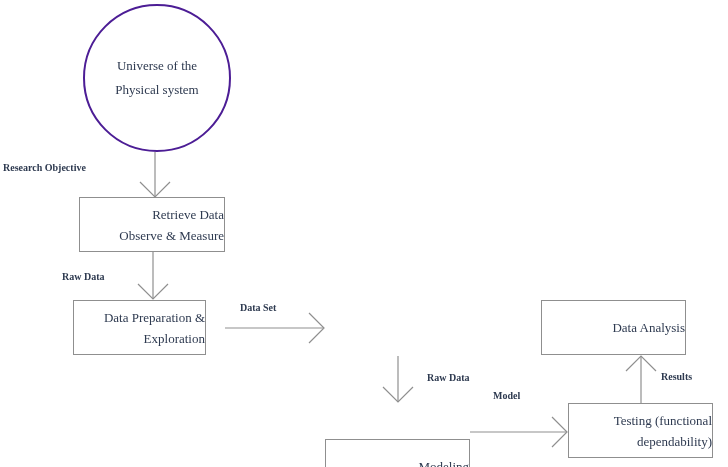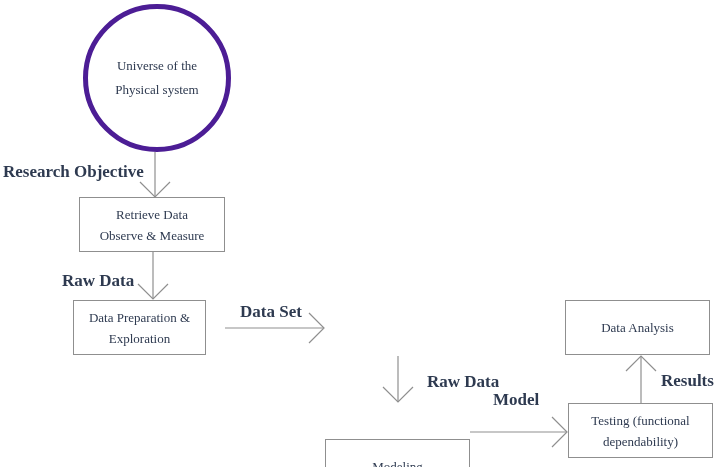--- a/index.html
+++ b/index.html
@@ -18,44 +18,44 @@
     stroke-width: 1.2;
     fill: none;
   }
   .node {
     position: absolute;
     box-sizing: border-box;
     border: 1px solid #8f8f8f;
     background: #ffffff;
     display: flex;
     flex-direction: column;
-    align-items: center;
+    align-items: flex-end;
     justify-content: center;
     text-align: center;
     font-size: 13px;
     line-height: 21px;
   }
   .circle-node {
     position: absolute;
     box-sizing: border-box;
-    border: 5px solid #4c1d95;
+    border: 2px solid #4c1d95;
     border-radius: 50%;
     background: #ffffff;
     display: flex;
     flex-direction: column;
     align-items: center;
     justify-content: center;
     text-align: center;
     font-size: 13px;
     line-height: 24px;
   }
   .edge-label {
     position: absolute;
     font-weight: bold;
-    font-size: 17px;
+    font-size: 10px;
     white-space: nowrap;
   }
 </style>
 </head>
 <body>
 
 <div class="stage">
 
   <svg class="wires" width="728" height="467" viewBox="0 0 728 467">
     <g>
@@ -102,21 +102,21 @@
 
   <div class="node" style="left:325px; top:403px; width:145px; height:55px;margin-top:36px;">
     <span>Modeling</span>
   </div>
 
   <div class="node" style="left:568px; top:403px; width:145px; height:55px;">
     <span>Testing (functional</span>
     <span>dependability)</span>
   </div>
 
-  <div class="node" style="left:565px; top:300px; width:145px; height:55px;">
+  <div class="node" style="left:541px; top:300px; width:145px; height:55px;">
     <span>Data Analysis</span>
     <span></span>
   </div>
 
   <div class="edge-label" style="left:3px; top:162px;">Research Objective</div>
 
   <div class="edge-label" style="left:62px; top:271px;">Raw Data</div>
 
   <div class="edge-label" style="left:240px; top:302px;">Data Set</div>
 

